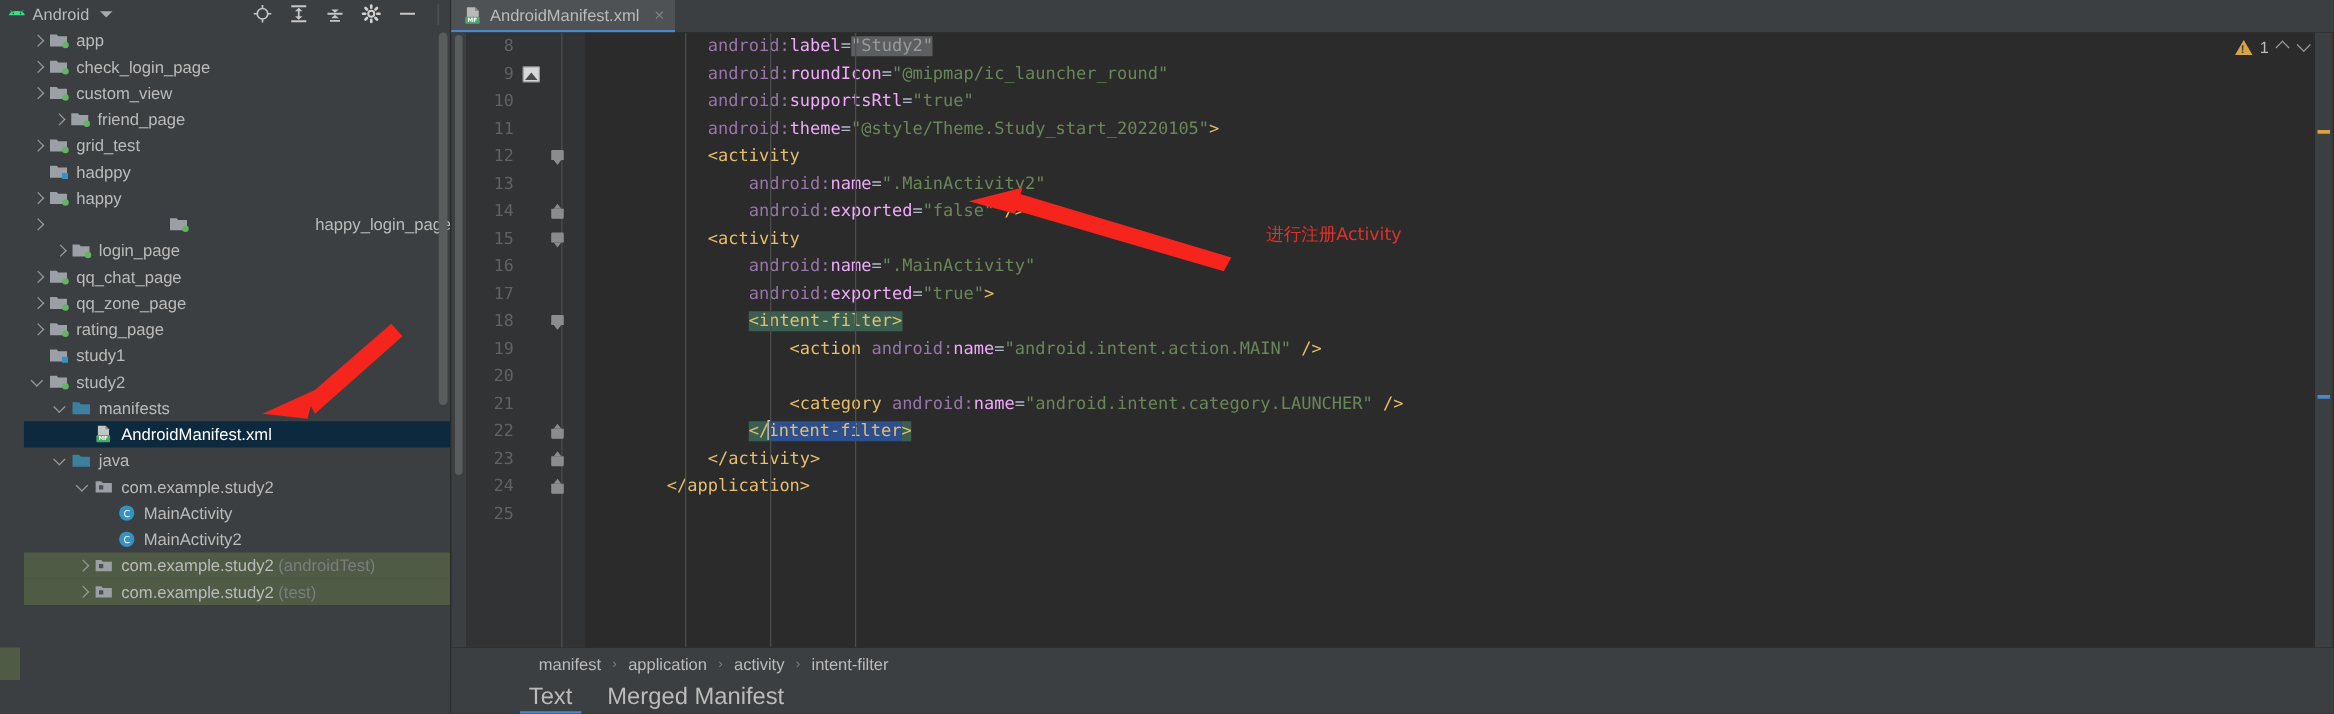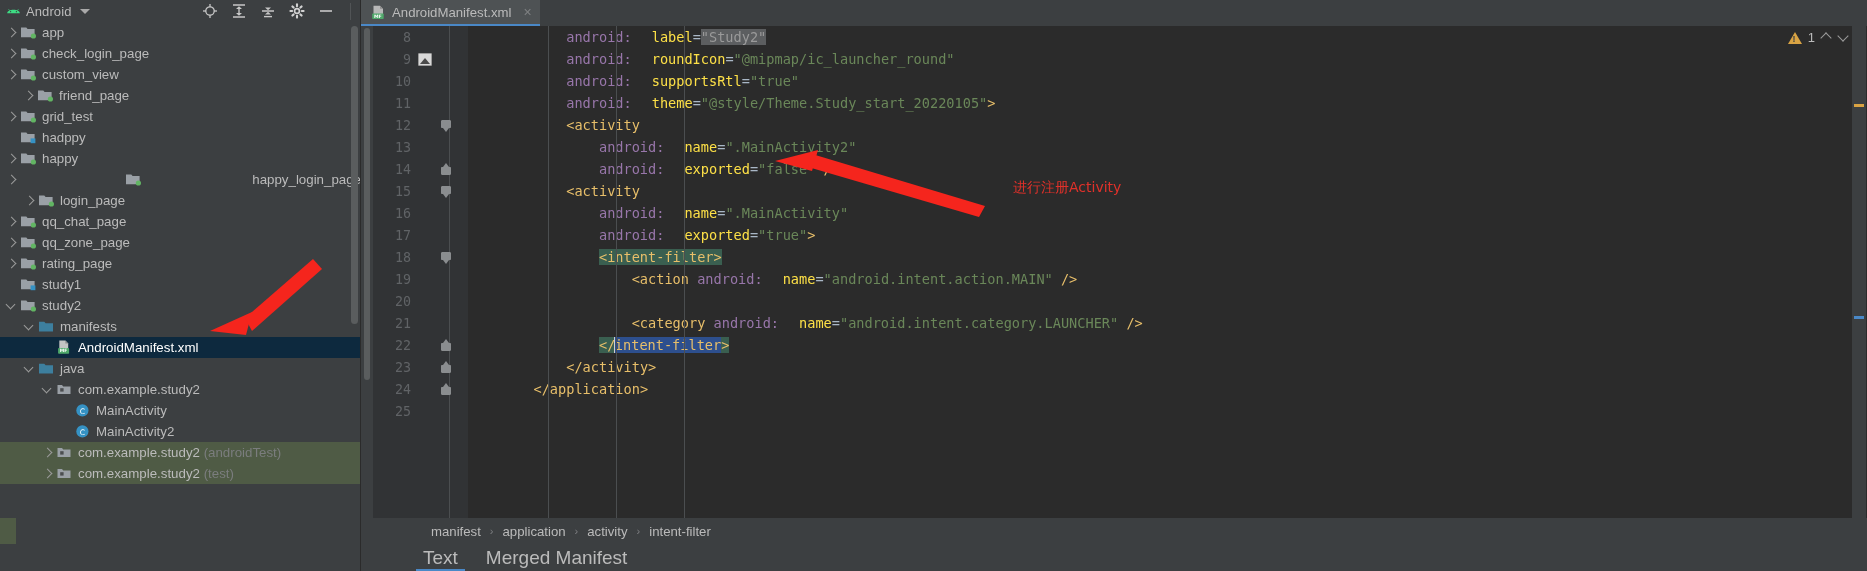--- a/index.html
+++ b/index.html
@@ -51,20 +51,21 @@
   .hdr-divider {
     width: 1px; height: 17px; background: #515456; margin-left: 3px;
   }
 
   
   .tree {
     flex: 1;
     overflow: hidden;
     position: relative;
     background: #3c3f41;
+    margin-left: 19px;
   }
   .trow {
     height: 21px;
     display: flex; align-items: center;
     font-size: 13.3px;
     color: #bbbbbb;
     white-space: nowrap;
     position: relative;
   }
   .trow.selected { background: #0d293e; color: #ffffff; }
@@ -219,21 +220,21 @@
     color: #a9b7c6;
     position: relative;
     padding-left: 0px;
   }
   .indent-guide {
     position: absolute; top: 0; bottom: 0; width: 1px;
     background: #4b4e50;
   }
   .tag    { color: #e8bf6a; }
   .attr   { color: #9876aa; }
-  .attrns { color: #fde047; margin-left: 20px; }
+  .attrns { color: #f0abfc; }
   .val    { color: #6a8759; }
   .eq     { color: #a9b7c6; }
   .hl-val { background: #5c5e60; color: #9a9a9a; }
   .hl-match { background: #3a5f50; }
   .sel    { background: #2d4f8e; }
   .caret-bar {
     display:inline-block; width: 1.5px; height: 16px;
     background: #cfcfcf; vertical-align: -3px; margin: 0 -1px;
   }
 

